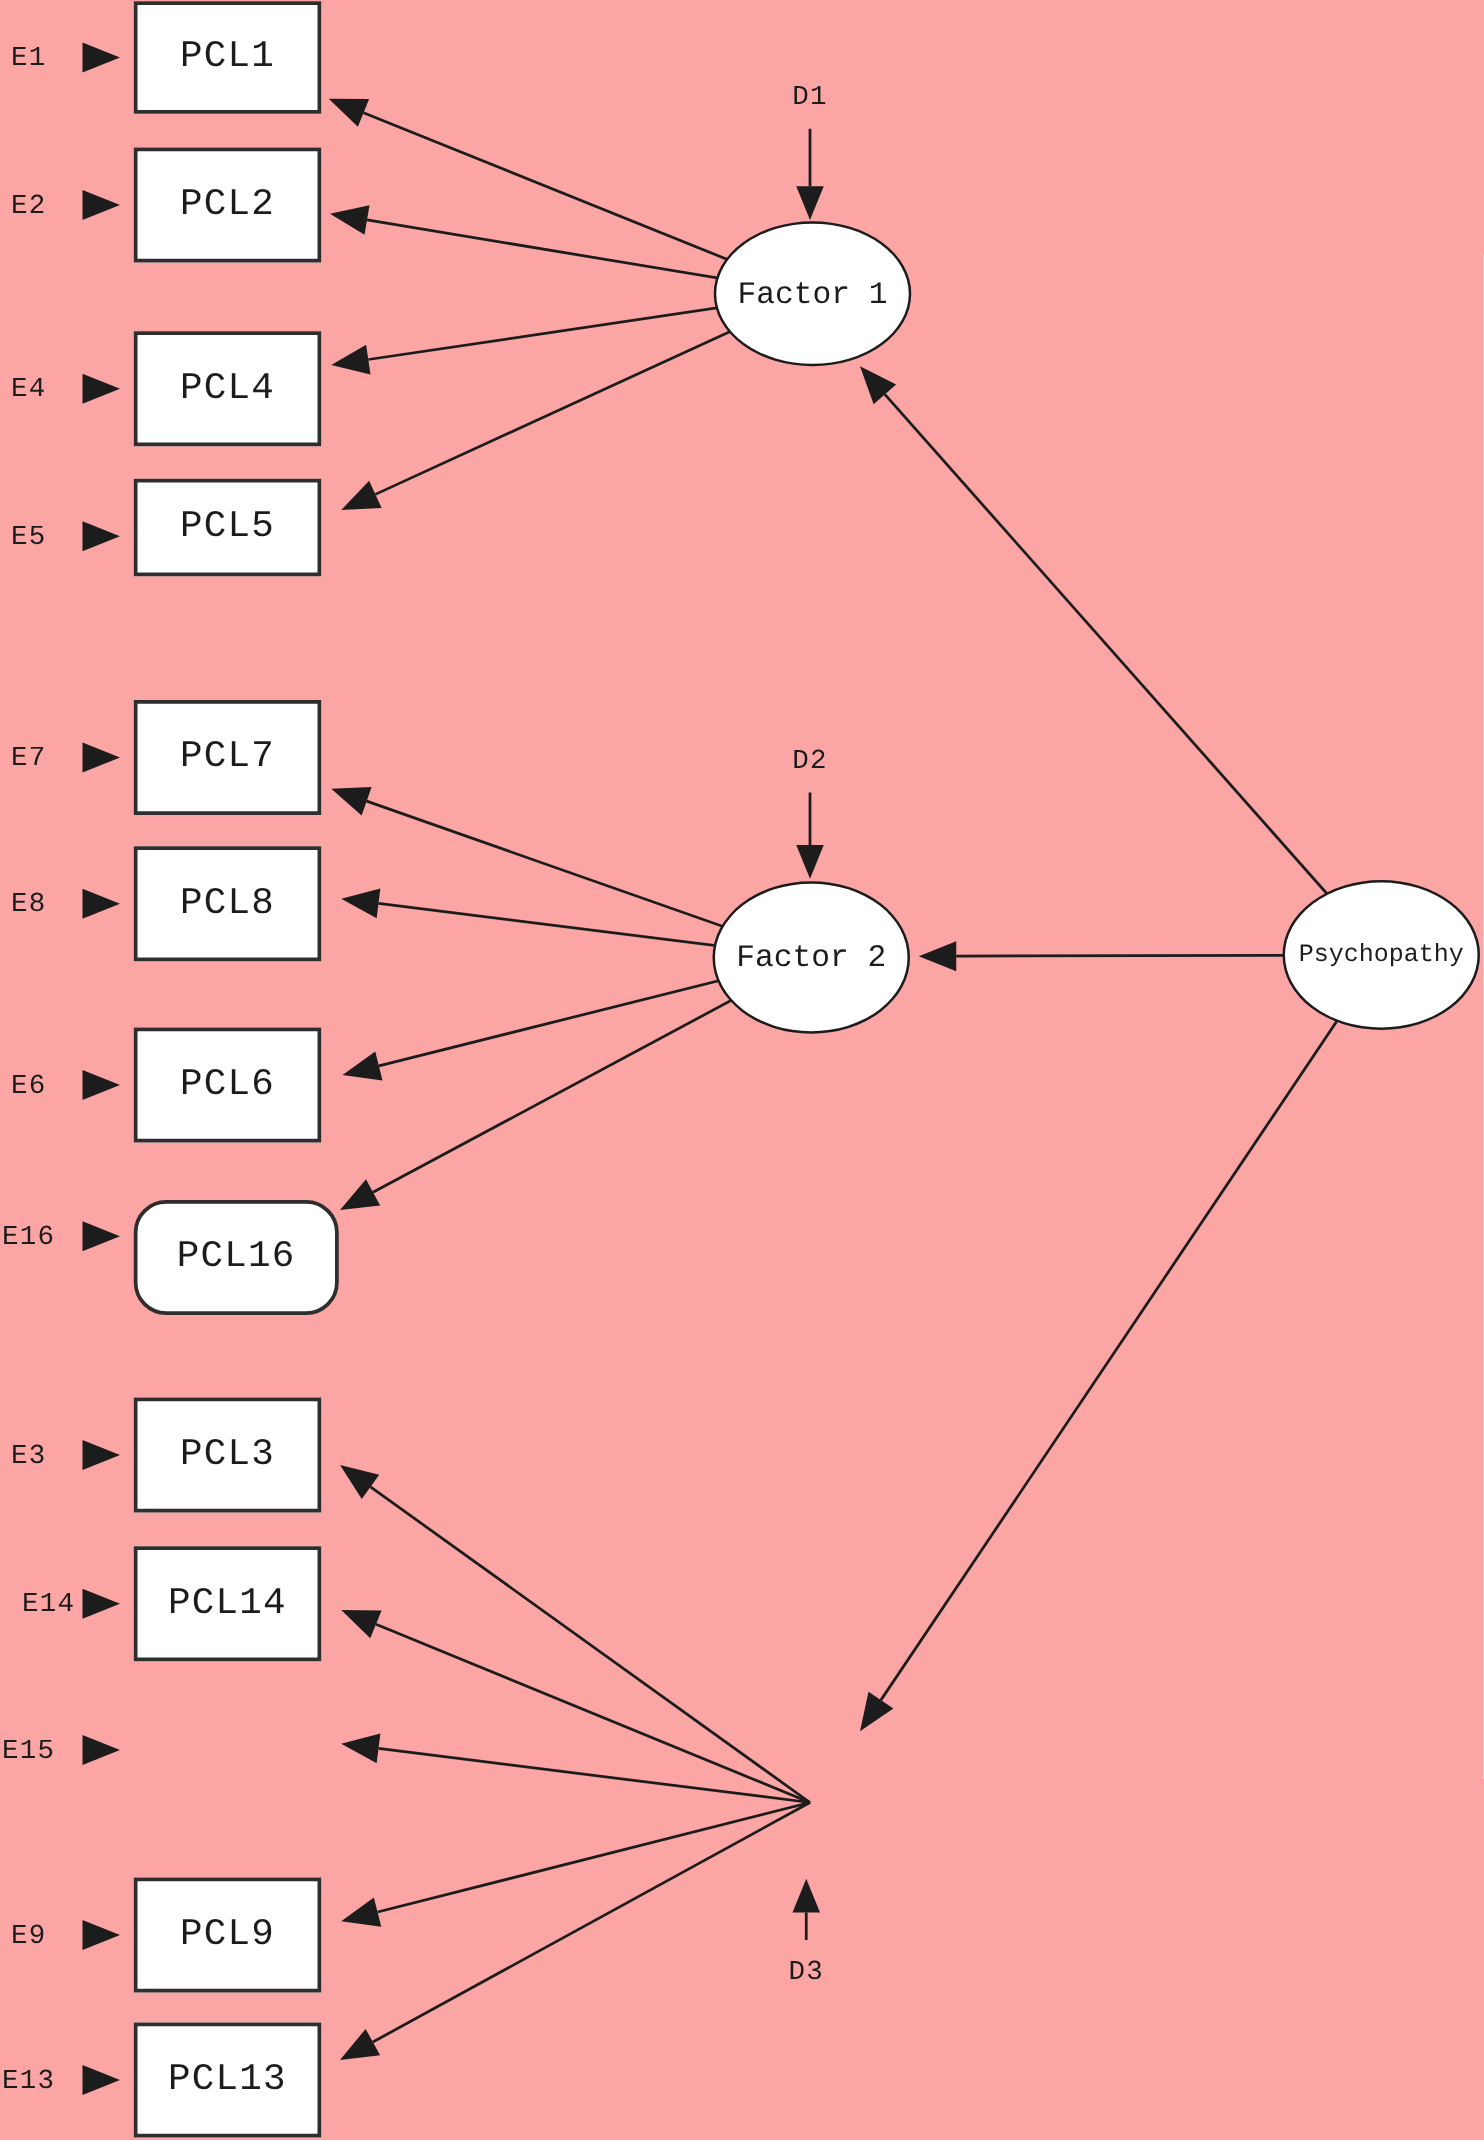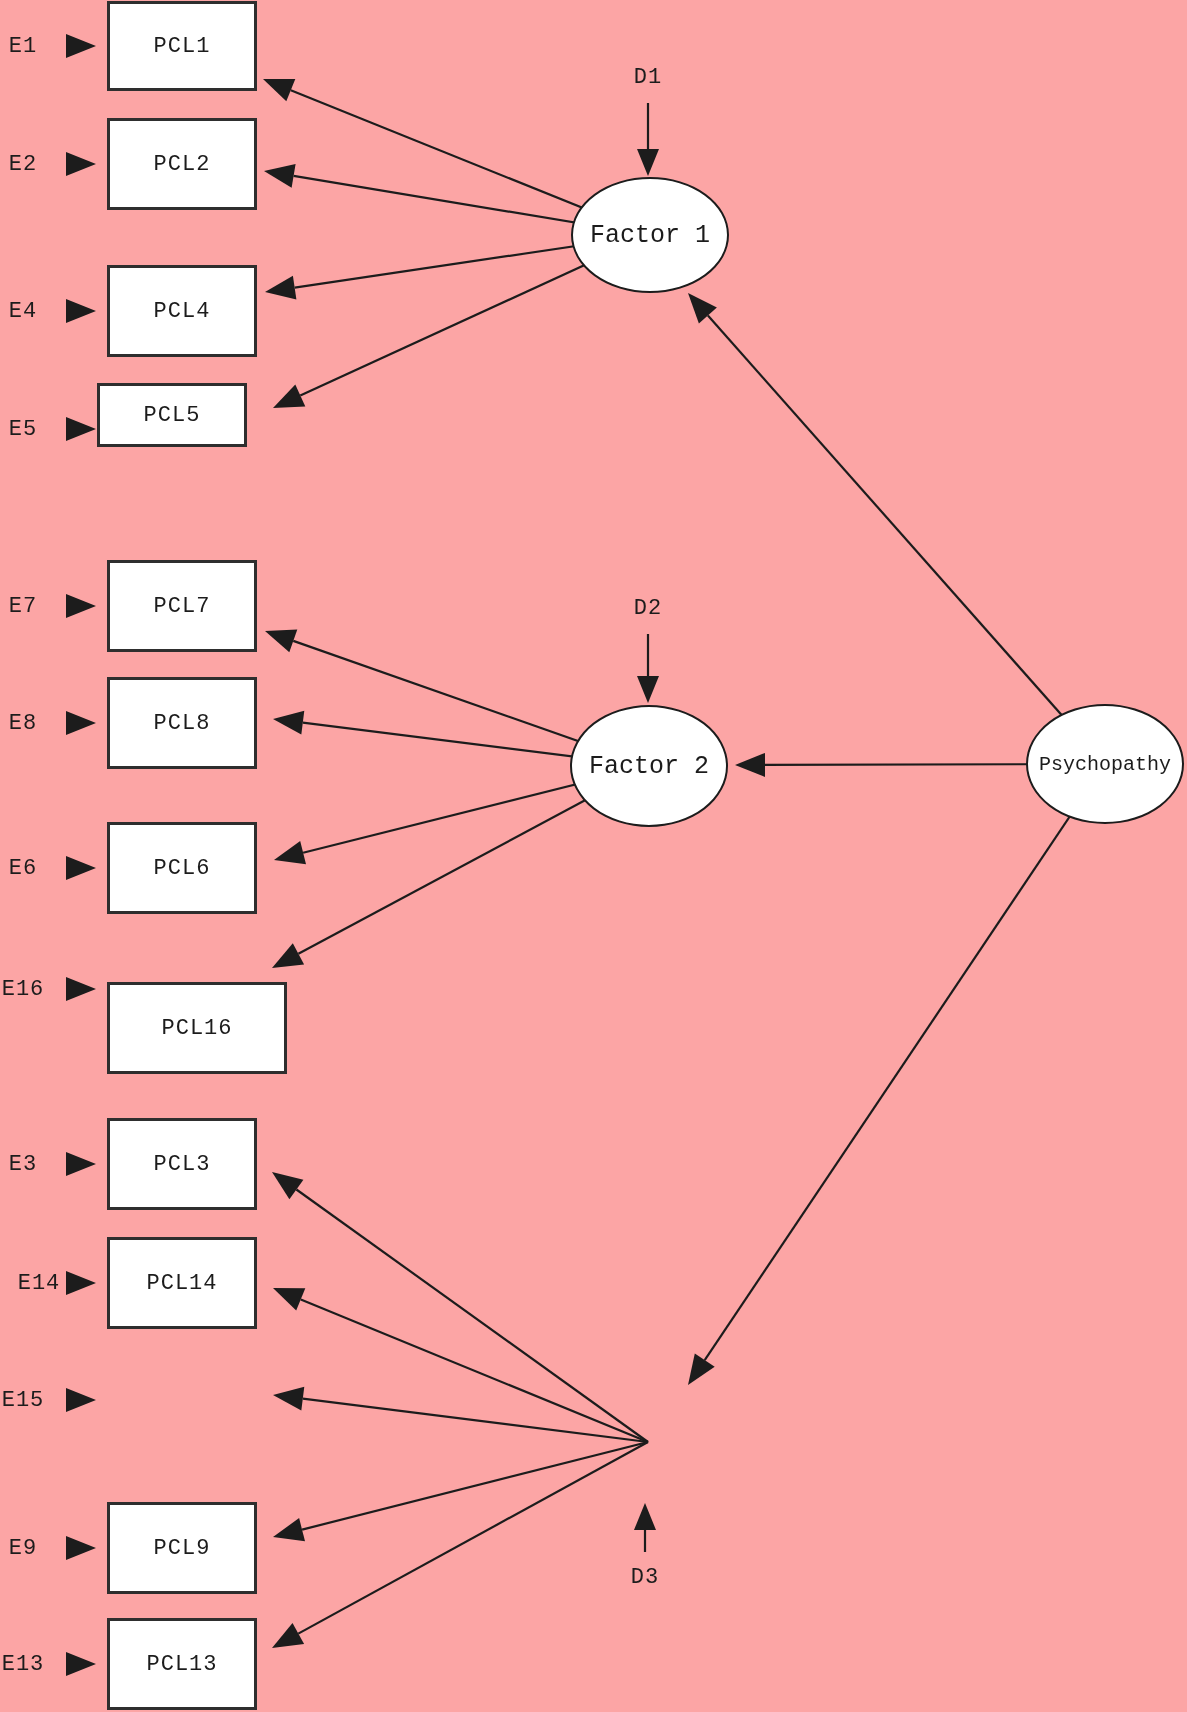--- a/index.html
+++ b/index.html
@@ -7,21 +7,21 @@
     position: relative; width: 1187px; height: 1712px; background: #fca5a5;
     font-family: Liberation Mono, monospace; color: #1c1c1c;
     overflow: hidden;
   }
   .connectors { position: absolute; left: 0; top: 0; z-index: 1; }
   .node {
     position: absolute; z-index: 2; display: flex; align-items: center;
     justify-content: center; box-sizing: border-box; background: #ffffff;
     text-align: center; white-space: nowrap;
   }
-  .box { border: 3px solid #2e2e2e; font-size: 22px; letter-spacing: 1px; }
+  .box { border: 3px solid #2e2e2e; font-size: 30px; letter-spacing: 1px; }
   .ellipse { border: 2px solid #1c1c1c; border-radius: 50%; font-size: 25px; }
   .tag {
     position: absolute; z-index: 2; display: flex; align-items: center;
     justify-content: center; font-size: 22px; letter-spacing: 1px;
   }
 </style>
 </head>
 <body>
 
 <div class="canvas">
@@ -78,29 +78,29 @@
       <line x1="1105" y1="764" x2="704.7" y2="1360.1" stroke="#1c1c1c" stroke-width="2.2"></line>
       <polygon points="688,1385 694.8,1353.4 714.7,1366.8" fill="#1c1c1c"></polygon>
     </svg>
 <div class="tag" style="left: 0px; top: 30px; width: 46px; height: 32px;">E1</div>
     <div class="node box" style="left: 107px; top: 1px; width: 150px; height: 90px;">PCL1</div>
     <div class="tag" style="left: 0px; top: 148px; width: 46px; height: 32px;">E2</div>
     <div class="node box" style="left: 107px; top: 118px; width: 150px; height: 92px;">PCL2</div>
     <div class="tag" style="left: 0px; top: 295px; width: 46px; height: 32px;">E4</div>
     <div class="node box" style="left: 107px; top: 265px; width: 150px; height: 92px;">PCL4</div>
     <div class="tag" style="left: 0px; top: 413px; width: 46px; height: 32px;">E5</div>
-    <div class="node box" style="left: 97px; top: 383px; width: 150px; height: 64px;">PCL5</div>
+    <div class="node box" style="left: 107px; top: 383px; width: 150px; height: 78px;">PCL5</div>
     <div class="tag" style="left: 0px; top: 590px; width: 46px; height: 32px;">E7</div>
     <div class="node box" style="left: 107px; top: 560px; width: 150px; height: 92px;">PCL7</div>
     <div class="tag" style="left: 0px; top: 707px; width: 46px; height: 32px;">E8</div>
     <div class="node box" style="left: 107px; top: 677px; width: 150px; height: 92px;">PCL8</div>
     <div class="tag" style="left: 0px; top: 852px; width: 46px; height: 32px;">E6</div>
     <div class="node box" style="left: 107px; top: 822px; width: 150px; height: 92px;">PCL6</div>
     <div class="tag" style="left: 0px; top: 973px; width: 46px; height: 32px;">E16</div>
-    <div class="node box" style="left: 107px; top: 982px; width: 180px; height: 92px;">PCL16</div>
+    <div class="node box" style="left: 107px; top: 960px; width: 164px; height: 92px; border-radius: 26px;">PCL16</div>
     <div class="tag" style="left: 0px; top: 1148px; width: 46px; height: 32px;">E3</div>
     <div class="node box" style="left: 107px; top: 1118px; width: 150px; height: 92px;">PCL3</div>
     <div class="tag" style="left: 0px; top: 1267px; width: 46px; height: 32px; padding-left: 16px;">E14</div>
     <div class="node box" style="left: 107px; top: 1237px; width: 150px; height: 92px;">PCL14</div>
     <div class="tag" style="left: 0px; top: 1384px; width: 46px; height: 32px;">E15</div>
     <div class="tag" style="left: 0px; top: 1532px; width: 46px; height: 32px;">E9</div>
     <div class="node box" style="left: 107px; top: 1502px; width: 150px; height: 92px;">PCL9</div>
     <div class="tag" style="left: 0px; top: 1648px; width: 46px; height: 32px;">E13</div>
     <div class="node box" style="left: 107px; top: 1618px; width: 150px; height: 92px;">PCL13</div>
     <div class="node ellipse" style="left: 571px; top: 177px; width: 158px; height: 116px;">Factor 1</div>

